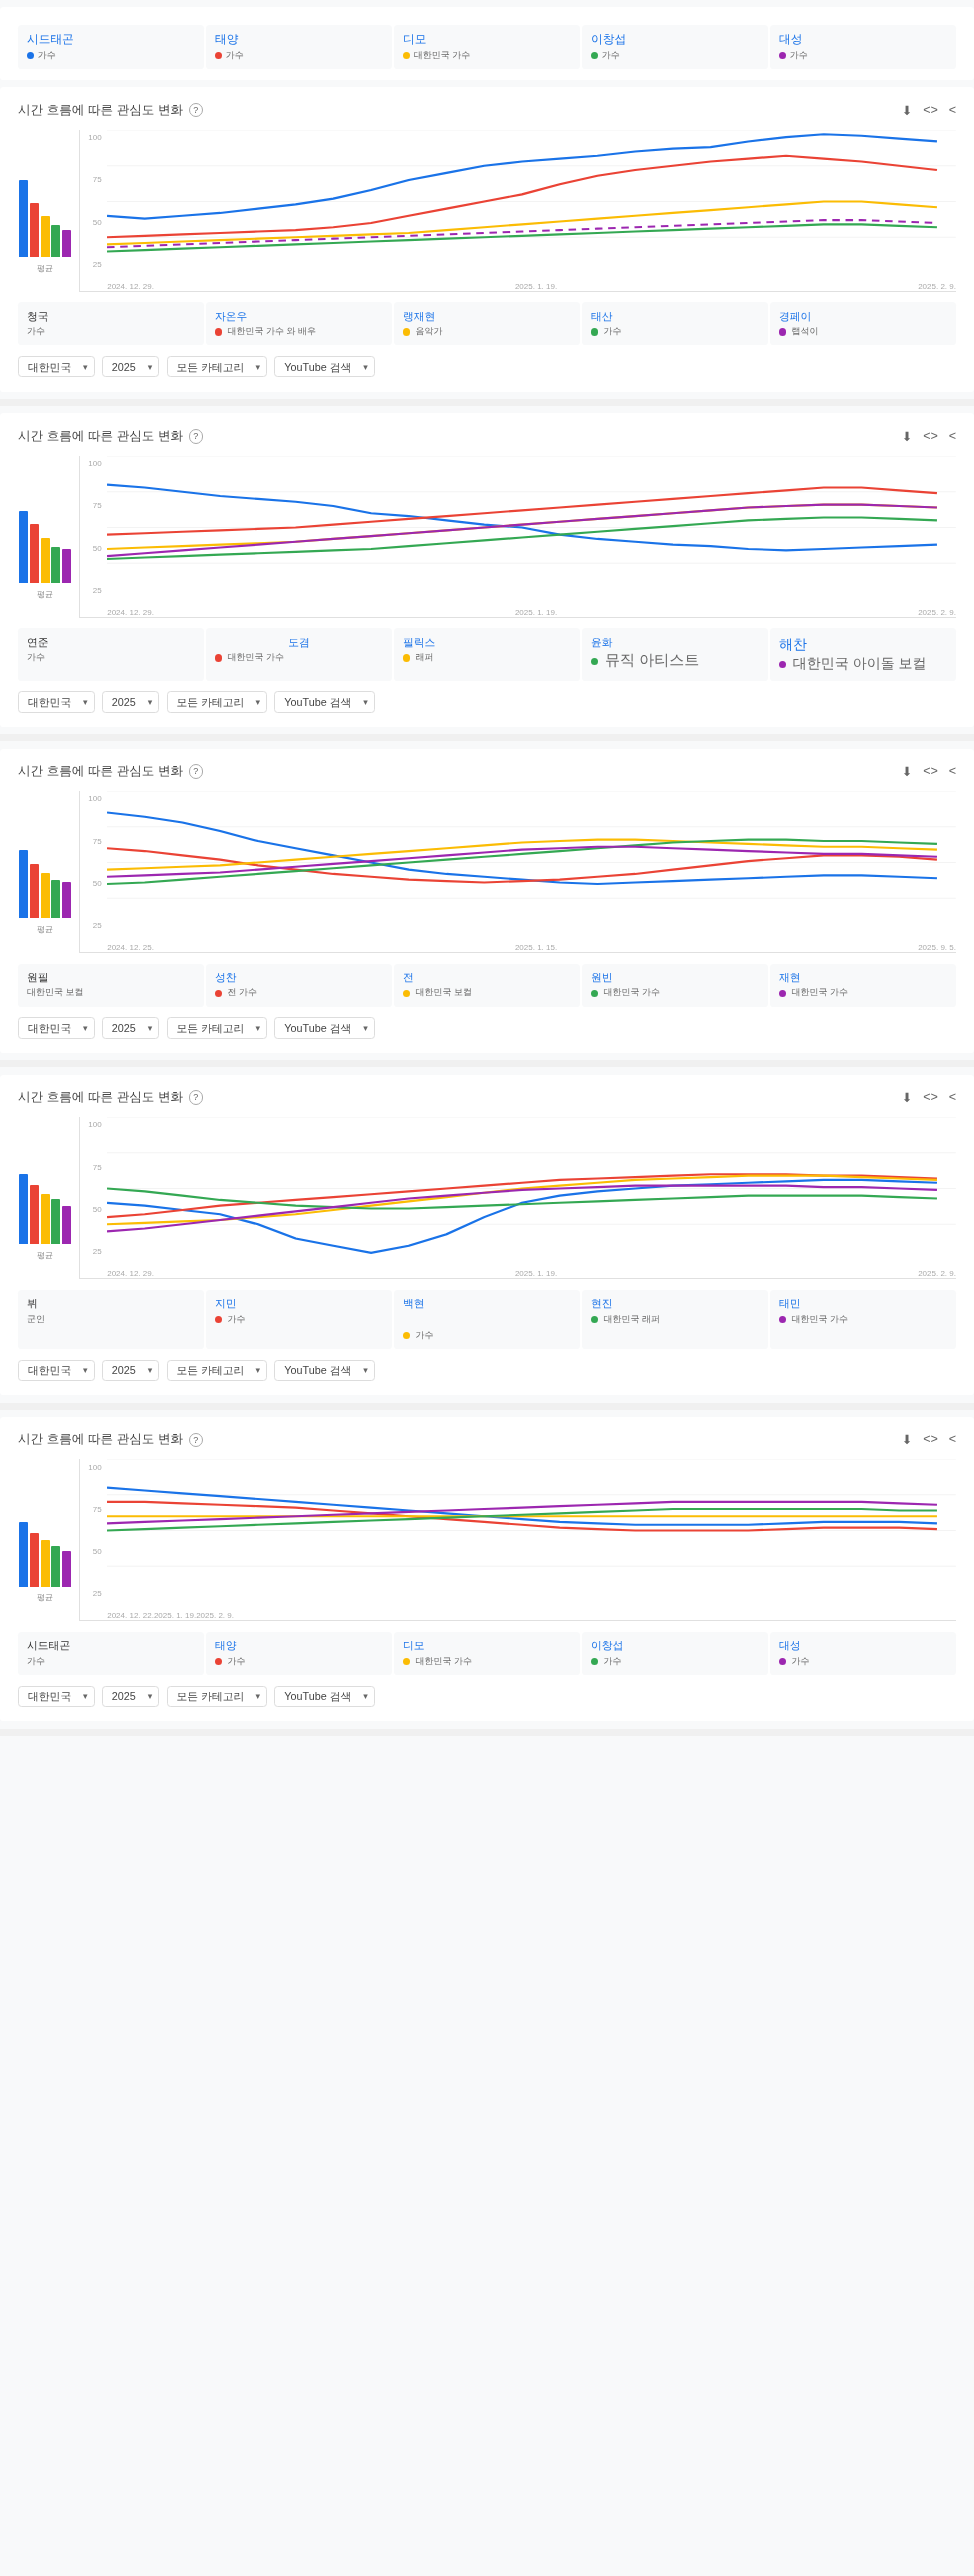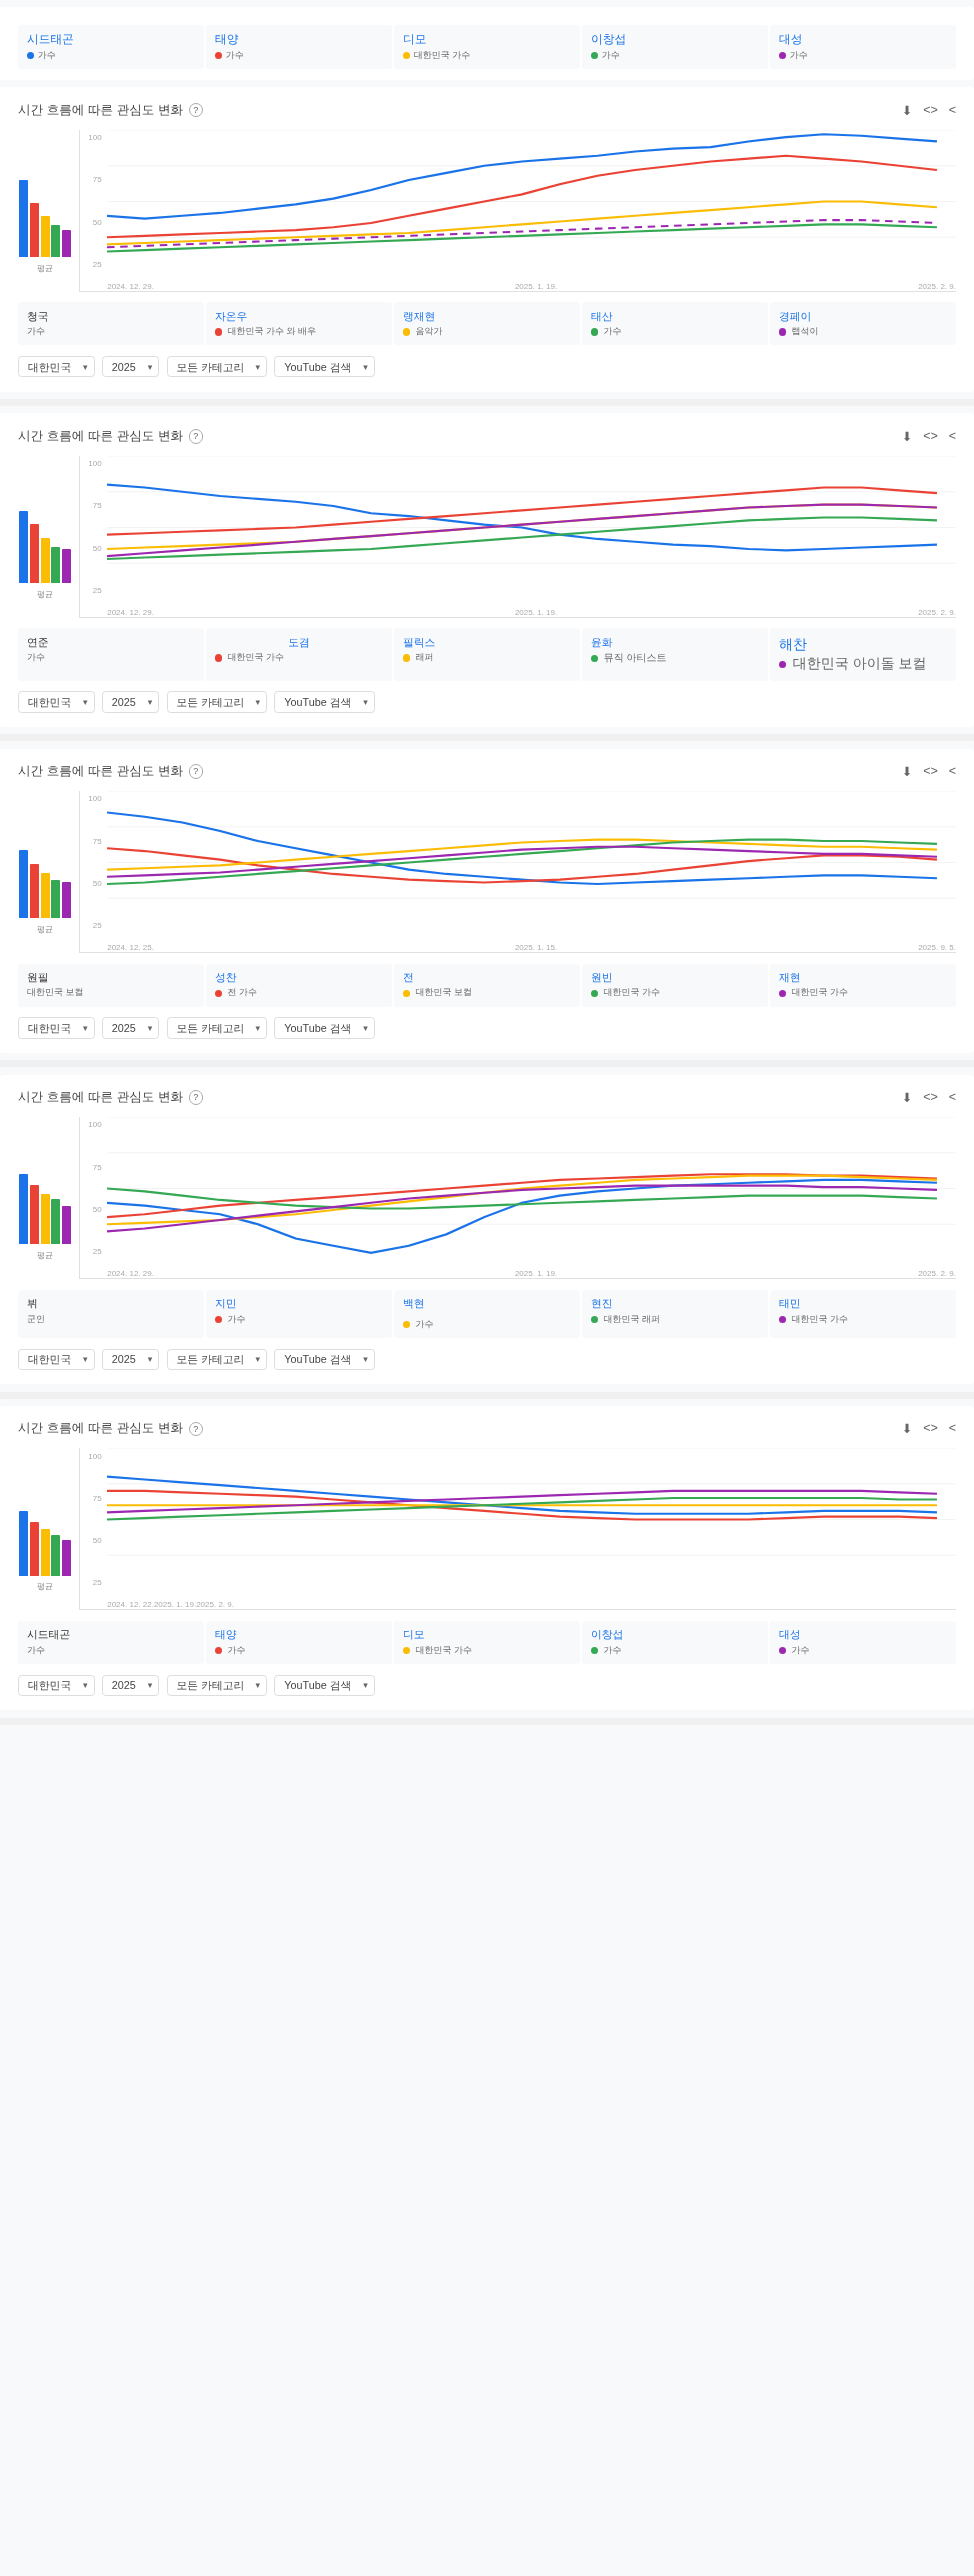--- a/index.html
+++ b/index.html
@@ -342,21 +342,21 @@
     </div>
         <div class="person-card">
       <div style="font-size:10.8px;font-weight:500;color:#1a73e8;margin-bottom:1.8px;">필릭스</div>
       <div style="font-size:9px;color:#666;">
         <span class="person-dot" style="background:#fbbc04;display:inline-block;width:7.2px;height:7.2px;border-radius:50%;margin-right:2.7px;vertical-align:middle;"></span>
         래퍼
       </div>
     </div>
         <div class="person-card">
       <div style="font-size:10.8px;font-weight:500;color:#1a73e8;margin-bottom:1.8px;">윤화</div>
-      <div style="font-size:10px;color:#666;">
+      <div style="font-size:15px;color:#666;">
         <span class="person-dot" style="background:#34a853;display:inline-block;width:7.2px;height:7.2px;border-radius:50%;margin-right:2.7px;vertical-align:middle;"></span>
         뮤직 아티스트
       </div>
     </div>
         <div class="person-card">
       <div style="font-size:14px;font-weight:500;color:#1a73e8;margin-bottom:1.8px;">해찬</div>
       <div style="font-size:14px;color:#666;">
         <span class="person-dot" style="background:#9c27b0;display:inline-block;width:7.2px;height:7.2px;border-radius:50%;margin-right:2.7px;vertical-align:middle;"></span>
         대한민국 아이돌 보컬
       </div>
@@ -532,21 +532,21 @@
       </div>
     </div>
         <div class="person-card">
       <div style="font-size:10.8px;font-weight:500;color:#1a73e8;margin-bottom:1.8px;">지민</div>
       <div style="font-size:9px;color:#666;">
         <span class="person-dot" style="background:#ea4335;display:inline-block;width:7.2px;height:7.2px;border-radius:50%;margin-right:2.7px;vertical-align:middle;"></span>
         가수
       </div>
     </div>
         <div class="person-card">
-      <div style="font-size:10.8px;font-weight:500;color:#1a73e8;margin-bottom:7px;">백현</div>
+      <div style="font-size:10.8px;font-weight:500;color:#1a73e8;margin-bottom:18px;">백현</div>
       <div style="font-size:9px;color:#666;">
         <span class="person-dot" style="background:#fbbc04;display:inline-block;width:7.2px;height:7.2px;border-radius:50%;margin-right:2.7px;vertical-align:middle;"></span>
         가수
       </div>
     </div>
         <div class="person-card">
       <div style="font-size:10.8px;font-weight:500;color:#1a73e8;margin-bottom:1.8px;">현진</div>
       <div style="font-size:9px;color:#666;">
         <span class="person-dot" style="background:#34a853;display:inline-block;width:7.2px;height:7.2px;border-radius:50%;margin-right:2.7px;vertical-align:middle;"></span>
         대한민국 래퍼

